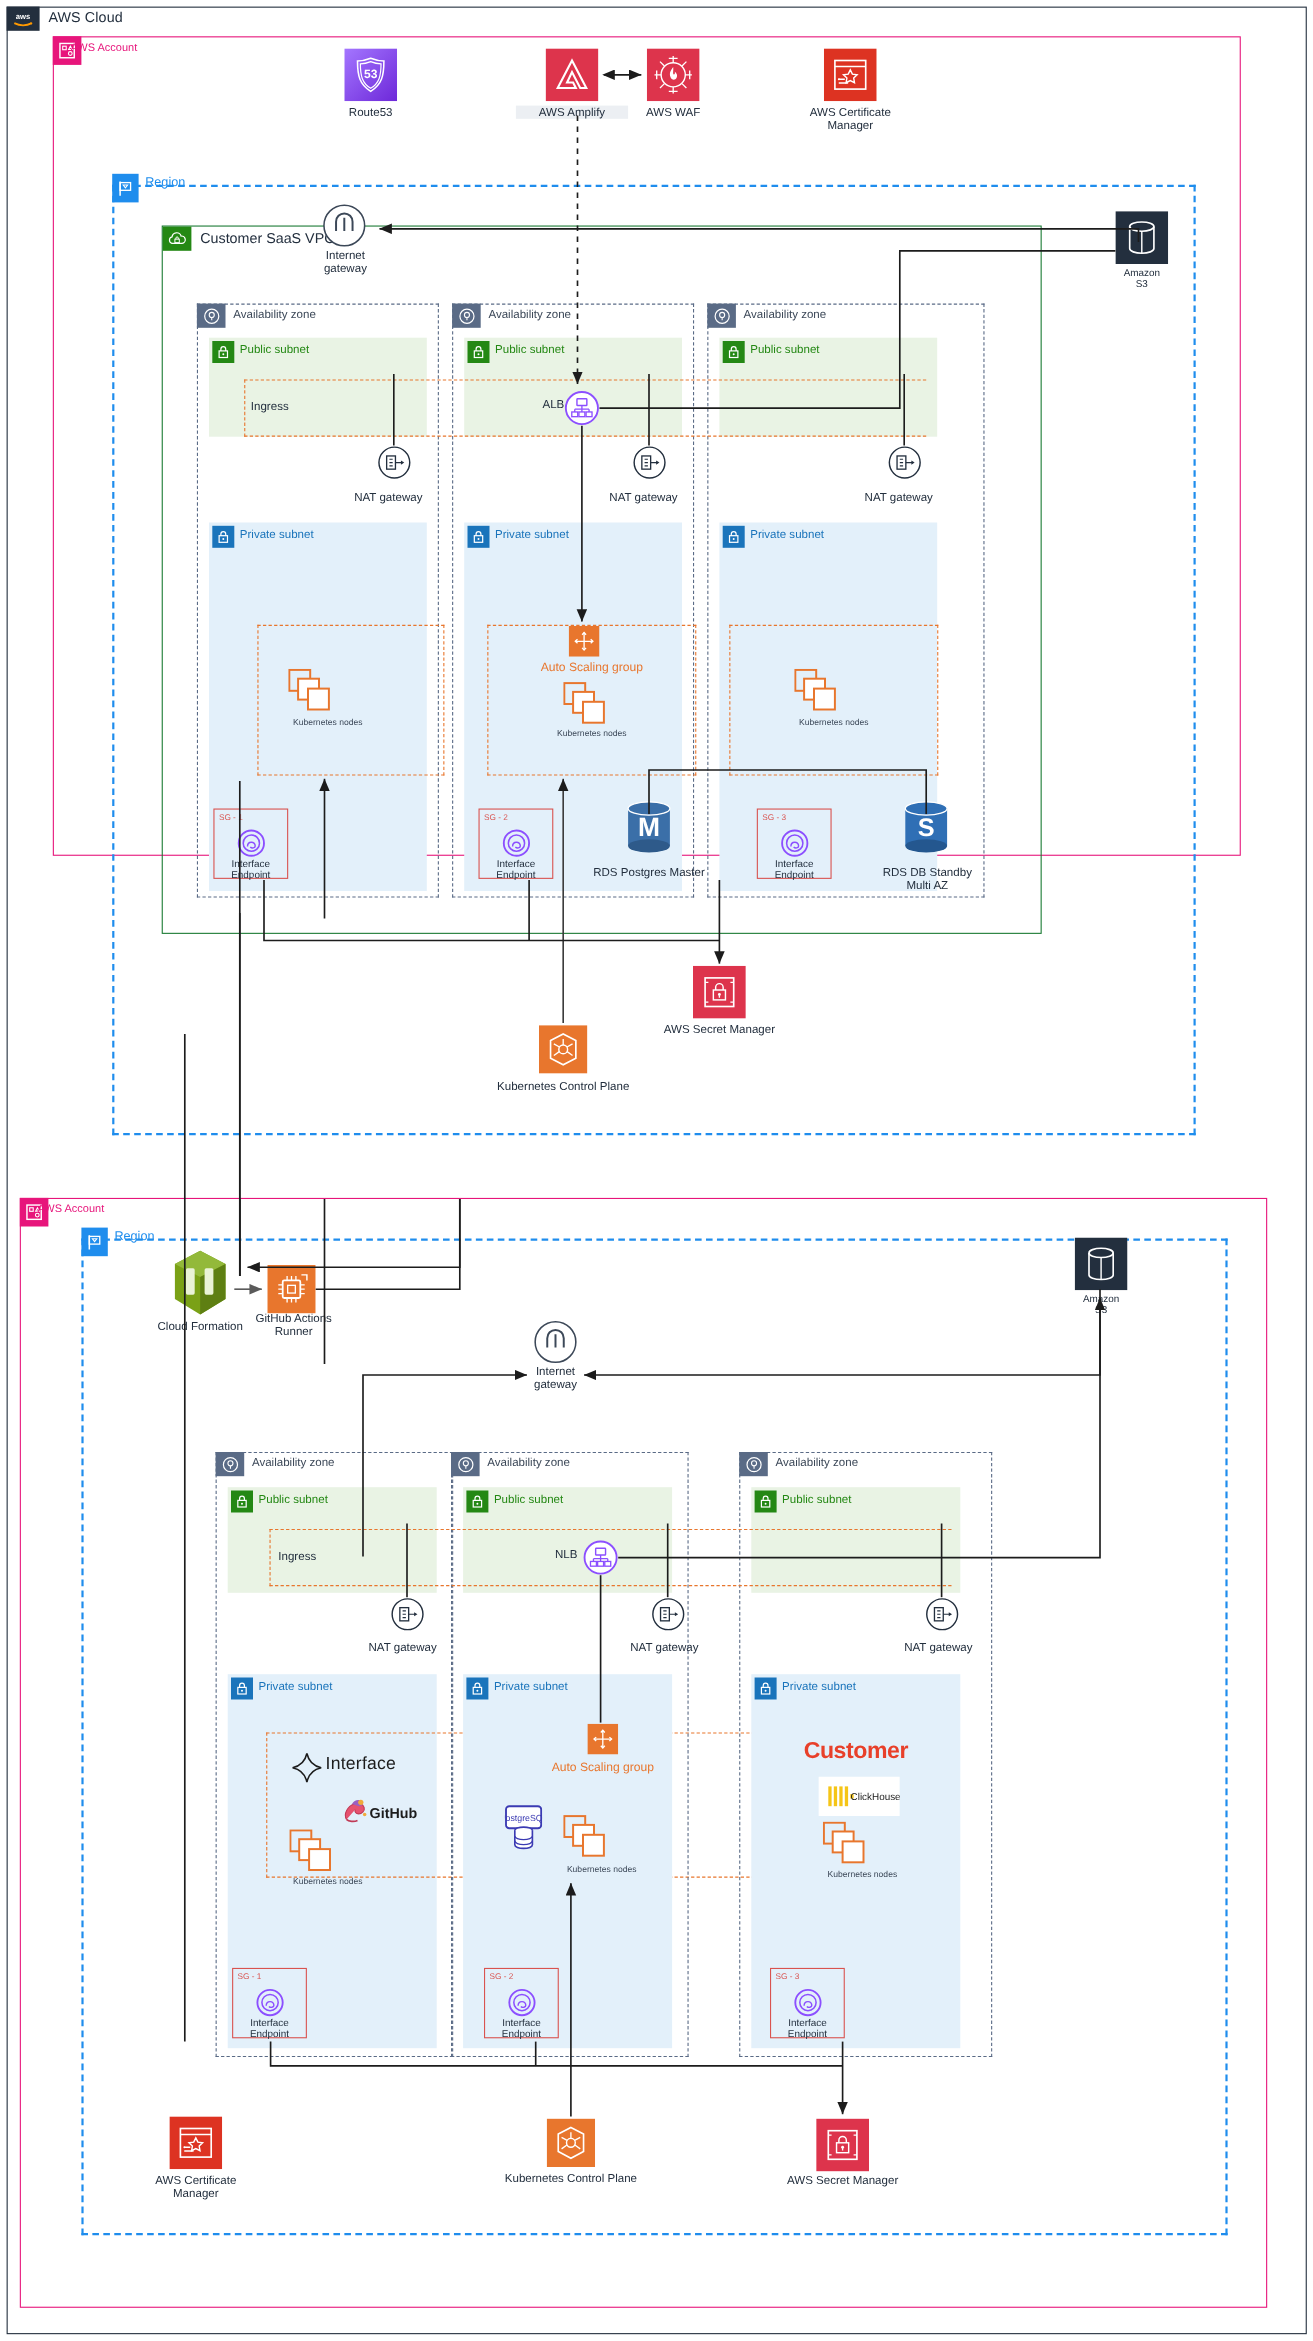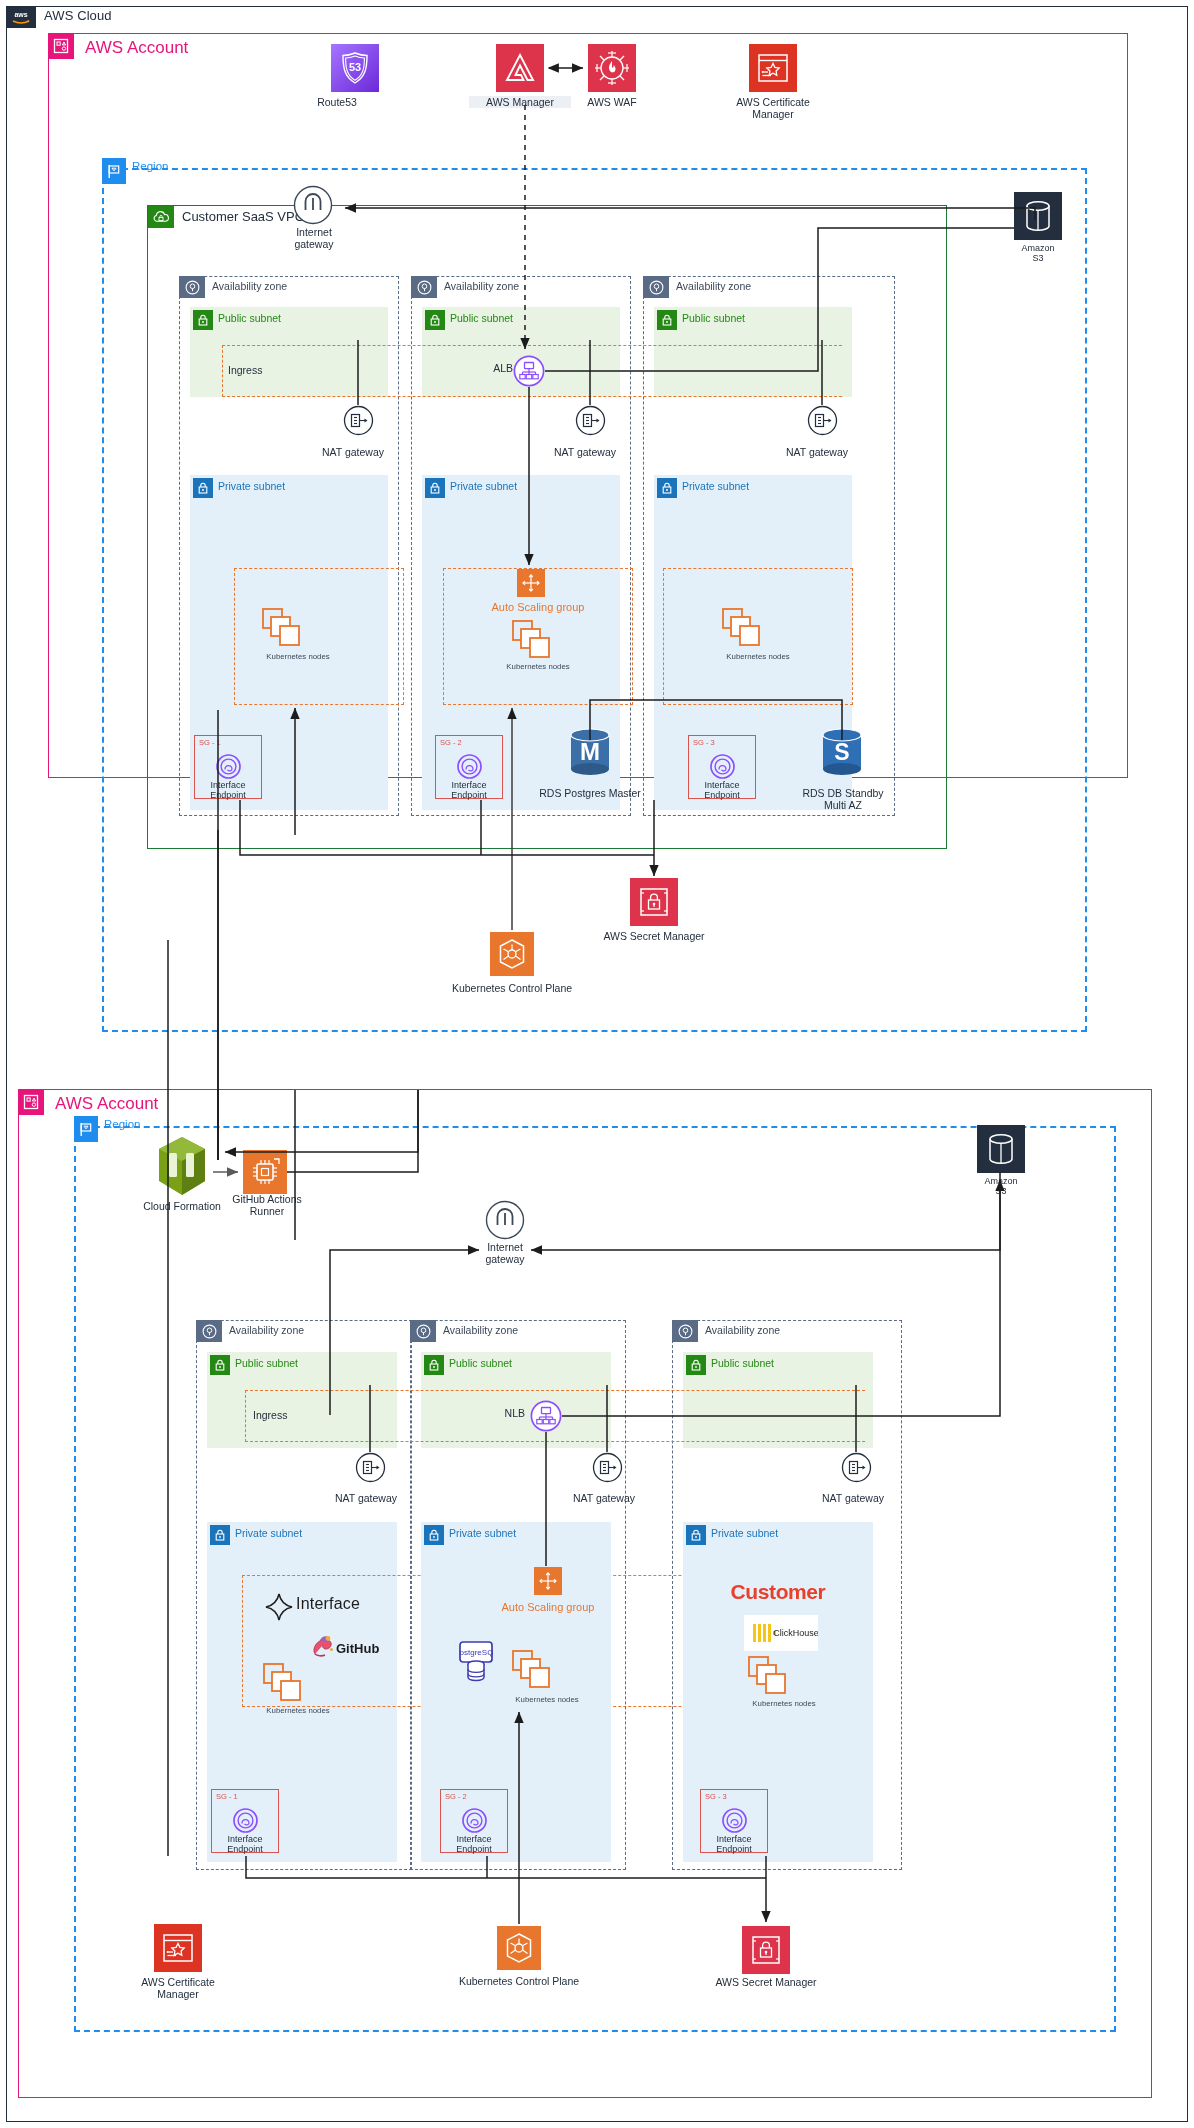--- a/index.html
+++ b/index.html
@@ -27,21 +27,21 @@
   }
 
   
   .acct {
     position:absolute; border:1.5px solid #e7157b; background:transparent;
   }
   .acct-tag {
     position:absolute; left:-1px; top:-1px; width:26px; height:26px;
     background:#e7157b; display:flex; align-items:center; justify-content:center;
   }
-  .acct-title { position:absolute; left:36px; top:4px; font-size:17px; color:#e7157b; }
+  .acct-title { position:absolute; left:15px; top:4px; font-size:10px; color:#e7157b; }
 
   
   .region {
     position:absolute; border:2.5px dashed #1f8ded; background:transparent;
   }
   .region-tag {
     position:absolute; left:-2px; top:-12px; width:24px; height:26px; background:#1f8ded;
     display:flex; align-items:center; justify-content:center;
   }
   .region-title { position:absolute; left:28px; top:-10px; font-size:11.5px; color:#1f8ded; }
@@ -117,21 +117,21 @@
       <svg width="16" height="16" viewBox="0 0 16 16">
         <rect x="1.5" y="1.5" width="13" height="13" fill="none" stroke="#fff" stroke-width="1.3"></rect>
         <rect x="4" y="4" width="3.2" height="3.2" fill="none" stroke="#fff" stroke-width="1"></rect>
         <path d="M11 4 L12.6 7 L9.4 7 Z" fill="none" stroke="#fff" stroke-width="1"></path>
         <circle cx="10.9" cy="10.6" r="1.7" fill="none" stroke="#fff" stroke-width="1"></circle>
       </svg>
     </div>
     <div class="acct-title">AWS Account</div>
   </div>
 
-  <div class="tile" style="left:331px; top:44px;">
+  <div class="tile" style="left:313px; top:44px;">
     <svg width="48" height="48" viewBox="0 0 48 48">
       <defs>
           <linearGradient id="r53g" x1="0" y1="0" x2="1" y2="1">
         <stop offset="0%" stop-color="#a476ff"></stop>
             <stop offset="100%" stop-color="#6d28d9"></stop>
       </linearGradient>
         </defs>
       <rect width="48" height="48" fill="url(#r53g)"></rect>
       <path d="M24 9 C19 11 15 11.5 12 11.5 C12 25 14 33 24 39 C34 33 36 25 36 11.5 C33 11.5 29 11 24 9 Z" fill="none" stroke="#fff" stroke-width="1.4"></path>
       <path d="M24 12 C20.5 13.5 17 14 14.6 14 C14.6 25 16.3 31.6 24 36.3 C31.7 31.6 33.4 25 33.4 14 C31 14 27.5 13.5 24 12 Z" fill="none" stroke="#fff" stroke-width="1.1"></path>
@@ -139,21 +139,21 @@
     </svg>
   </div>
   <div class="cap" style="left:283px; top:96px; width:108px;">Route53</div>
 
   <div class="tile" style="left:496px; top:44px;">
     <svg width="48" height="48" viewBox="0 0 48 48">
       <rect width="48" height="48" fill="#dd344c"></rect>
       <path d="M24 11 L37 36 L31.5 36 L24 21.5 L19.5 31 L25 31 L27.5 36 L11 36 Z" fill="none" stroke="#fff" stroke-width="1.9"></path>
     </svg>
   </div>
-  <div class="cap hl" style="left:469px; top:96px; width:102px;">AWS Manager</div>
+  <div class="cap hl" style="left:469px; top:96px; width:102px;">AWS Amplify</div>
 
   <div class="tile" style="left:588px; top:44px;">
     <svg width="48" height="48" viewBox="0 0 48 48">
       <rect width="48" height="48" fill="#dd344c"></rect>
       <circle cx="24" cy="24" r="11" fill="none" stroke="#fff" stroke-width="1.3"></circle>
       <g stroke="#fff" stroke-width="1.2">
         <line x1="24" y1="7" x2="24" y2="13"></line>
           <line x1="24" y1="35" x2="24" y2="41"></line>
         <line x1="7" y1="24" x2="13" y2="24"></line>
           <line x1="35" y1="24" x2="41" y2="24"></line>

